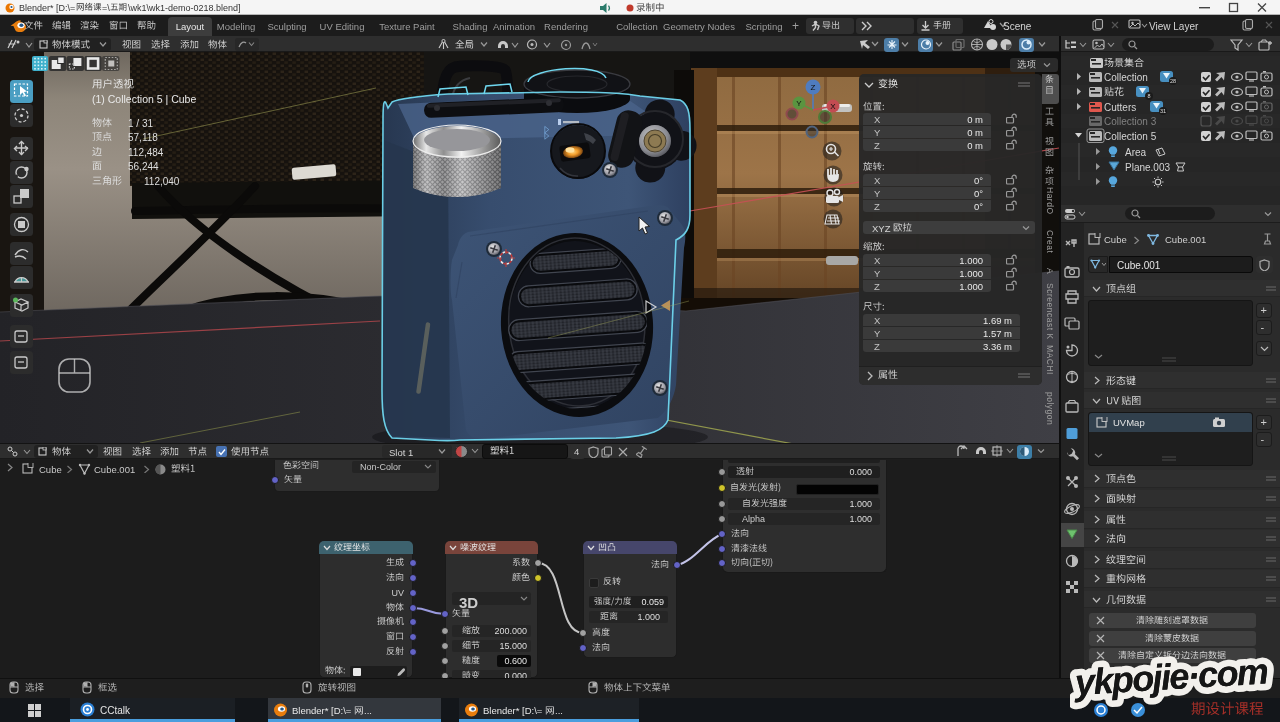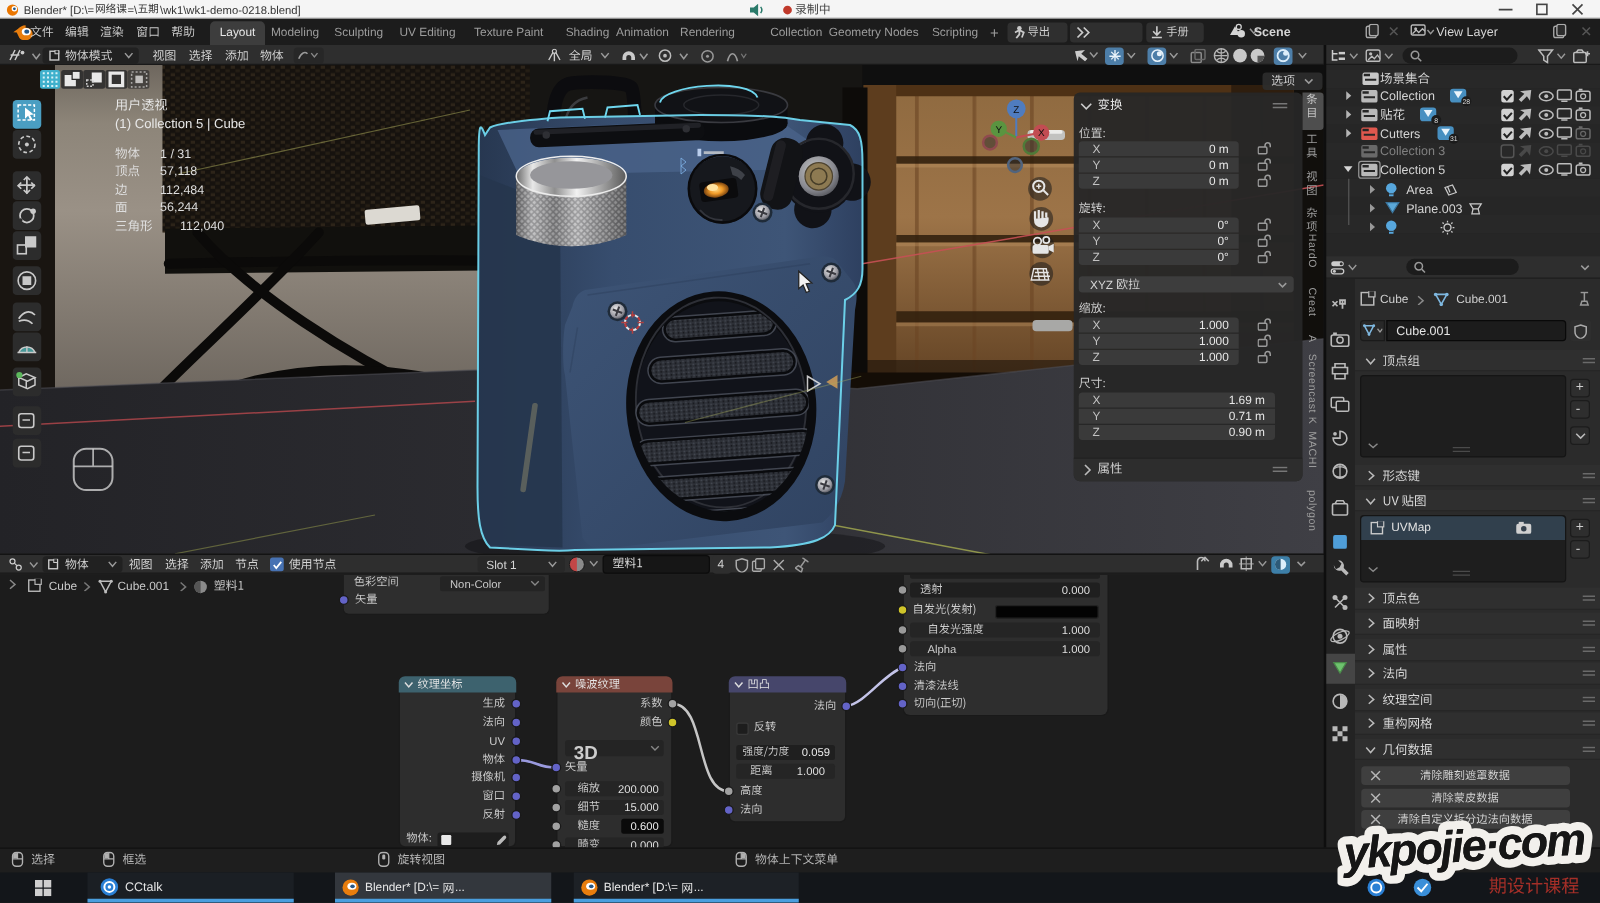--- a/index.html
+++ b/index.html
@@ -124,21 +124,21 @@
       <use href="#q20" x="0"></use>
       <use href="#q21" x="100"></use>
     </g>
   </svg>
 <svg class="ab" style="left:982px;top:18px" width="26" height="14">
     <path d="M2 10 l4 -7 4 7z" fill="#d5d5d5"></path>
     <circle cx="11" cy="9" r="3" fill="#d5d5d5"></circle>
     <circle cx="9" cy="3.5" r="2" fill="none" stroke="#d5d5d5" stroke-width="1"></circle>
     <path d="M18 5 l3 3.5 3 -3.5" stroke="#999" stroke-width="1.2" fill="none"></path>
   </svg>
-<div class="tx" style="left:1003.0px;top:20.5px;font-size:10px;color:#d5d5d5;font-weight:bold;">Scene</div>
+<div class="tx" style="left:1003.0px;top:20.5px;font-size:10px;color:#d5d5d5;font-weight:normal;">Scene</div>
 <svg class="ab" style="left:1092px;top:19px" width="30" height="13">
     <rect x="1" y="2" width="8" height="9" rx="1.5" fill="none" stroke="#aaa" stroke-width="1.1"></rect>
     <rect x="3.5" y="0.5" width="7" height="9" rx="1.5" fill="#2c2c2c" stroke="#aaa" stroke-width="1.1"></rect>
     <path d="M20 3 l6 6 M26 3 l-6 6" stroke="#555" stroke-width="1.2"></path>
   </svg>
 <svg class="ab" style="left:1128px;top:19px" width="22" height="13">
     <rect x="1" y="1" width="11" height="8" rx="1" fill="none" stroke="#bbb" stroke-width="1.1"></rect>
     <circle cx="4.5" cy="4" r="1.2" fill="#bbb"></circle>
     <path d="M2 8 l3-3 2 2 3-3 2 2" stroke="#bbb" stroke-width="1" fill="none"></path>
     <path d="M14 5 l2.5 3 2.5 -3" stroke="#999" stroke-width="1.1" fill="none"></path>
@@ -702,24 +702,24 @@
       <use href="#q56" x="0"></use>
       <use href="#q57" x="100"></use>
       <use href="#q49" x="200"></use>
     </g>
   </svg>
 <div style="position:absolute;left:863px;top:314px;width:157px;height:12px;background:#3a3a3a;border-radius:3px 3px 0 0"></div>
 <div class="tx" style="left:874.0px;top:315.0px;font-size:9.5px;color:#c3c3c3;font-weight:normal;">X</div>
 <div class="tx" style="left:1012.0px;top:315.0px;font-size:9.5px;color:#e8e8e8;font-weight:normal;transform:translateX(-100%)">1.69 m</div>
 <div style="position:absolute;left:863px;top:327px;width:157px;height:12px;background:#3a3a3a;border-radius:0 0 0 0"></div>
 <div class="tx" style="left:874.0px;top:328.0px;font-size:9.5px;color:#c3c3c3;font-weight:normal;">Y</div>
-<div class="tx" style="left:1012.0px;top:328.0px;font-size:9.5px;color:#e8e8e8;font-weight:normal;transform:translateX(-100%)">0.71 m</div>
+<div class="tx" style="left:1012.0px;top:328.0px;font-size:9.5px;color:#e8e8e8;font-weight:normal;transform:translateX(-100%)">1.57 m</div>
 <div style="position:absolute;left:863px;top:340px;width:157px;height:12px;background:#3a3a3a;border-radius:0 0 3px 3px"></div>
 <div class="tx" style="left:874.0px;top:341.0px;font-size:9.5px;color:#c3c3c3;font-weight:normal;">Z</div>
-<div class="tx" style="left:1012.0px;top:341.0px;font-size:9.5px;color:#e8e8e8;font-weight:normal;transform:translateX(-100%)">0.90 m</div>
+<div class="tx" style="left:1012.0px;top:341.0px;font-size:9.5px;color:#e8e8e8;font-weight:normal;transform:translateX(-100%)">3.36 m</div>
 <svg class="ab" style="left:1006px;top:74px" width="12" height="220">
     <g transform="translate(0,39)">
       <rect x="0.5" y="4.5" width="7" height="5.5" rx="1" fill="none" stroke="#9a9a9a" stroke-width="1.2"></rect>
       <path d="M6 4.5 v-1.2 a2.1 2.1 0 0 1 4.2 0 v1.5" fill="none" stroke="#9a9a9a" stroke-width="1.2"></path>
     </g>
     <g transform="translate(0,52)">
       <rect x="0.5" y="4.5" width="7" height="5.5" rx="1" fill="none" stroke="#9a9a9a" stroke-width="1.2"></rect>
       <path d="M6 4.5 v-1.2 a2.1 2.1 0 0 1 4.2 0 v1.5" fill="none" stroke="#9a9a9a" stroke-width="1.2"></path>
     </g>
     <g transform="translate(0,65)">

